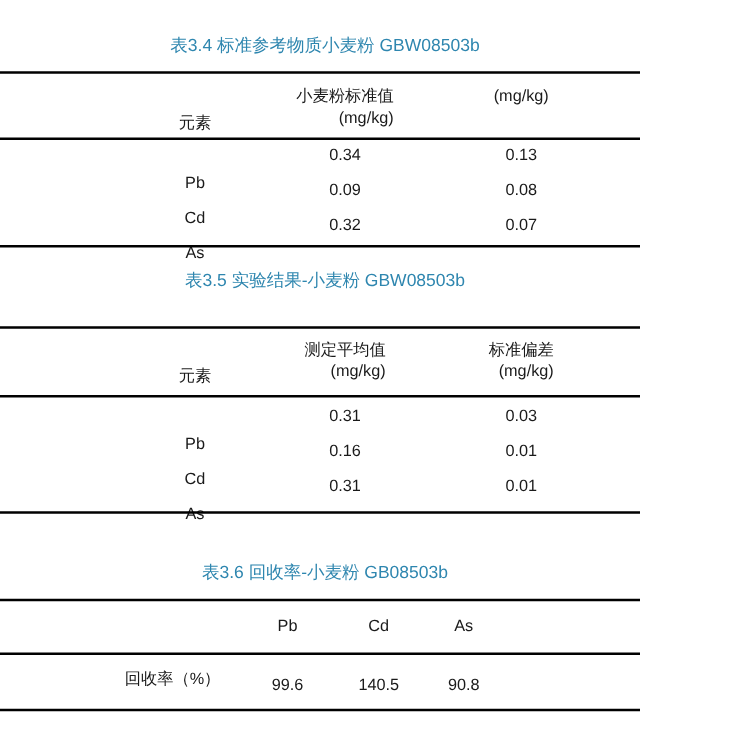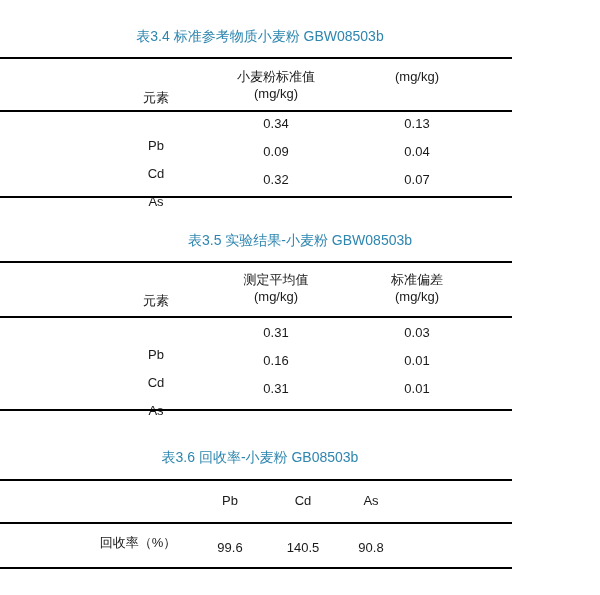--- a/index.html
+++ b/index.html
@@ -13,31 +13,31 @@
     position:absolute; left:0; width:520px; text-align:center;
     font-size:14px; font-weight:400; color:var(--accent); white-space:nowrap;
   }
   .rule {
     position:absolute; left:0; width:600px; height:1.5px; background:var(--rule);
   }
   .cell {
     position:absolute; transform:translateX(-50%); white-space:nowrap;
     font-size:13px; line-height:15px; color:var(--ink);
   }
-  .hdr2 { text-align:center; line-height:17px; }
+  .hdr2 { text-align:right; line-height:17px; }
   
   .c1 { left:156px;margin-top:22px; } .c2 { left:276px; } .c3 { left:417px; }
   
   .g1 { left:138px; } .g2 { left:230px; } .g3 { left:303px; } .g4 { left:371px; }
   
   .t1-title { top:28px; } .t1-hdr { top:68px; }
   .t1-r0 { top:116px; } .t1-r1 { top:144px; } .t1-r2 { top:172px; }
   .t1-ruleA { top:57px; } .t1-ruleB { top:110px; } .t1-ruleC { top:196px; }
   
-  .t2-title { top:232px;margin-left:40px; } .t2-hdr { top:271px; }
+  .t2-title { top:216px; } .t2-hdr { top:271px; }
   .t2-r0 { top:325px; } .t2-r1 { top:353px; } .t2-r2 { top:381px; }
   .t2-ruleA { top:261px; } .t2-ruleB { top:316px; } .t2-ruleC { top:409px; }
   
   .t3-title { top:449px; } .t3-hdr { top:493px; }
   .t3-row { top:540px; } .t3-label { top:535px; }
   .t3-ruleA { top:479px; } .t3-ruleB { top:522px; } .t3-ruleC { top:567px; }
 </style>
 </head>
 <body>
 
@@ -56,21 +56,21 @@
       <div>(mg/kg)</div>
     </div>
     <div class="rule t1-ruleB"></div>
 
     <span class="cell c1 t1-r0">Pb</span>
     <span class="cell c2 t1-r0">0.34</span>
     <span class="cell c3 t1-r0">0.13</span>
 
     <span class="cell c1 t1-r1">Cd</span>
     <span class="cell c2 t1-r1">0.09</span>
-    <span class="cell c3 t1-r1">0.04</span>
+    <span class="cell c3 t1-r1">0.08</span>
 
     <span class="cell c1 t1-r2">As</span>
     <span class="cell c2 t1-r2">0.32</span>
     <span class="cell c3 t1-r2">0.07</span>
 
     <div class="rule t1-ruleC"></div>
   </div>
 
   <div>
     <div class="tbl-title t2-title">表3.5 实验结果-小麦粉 GBW08503b</div>

